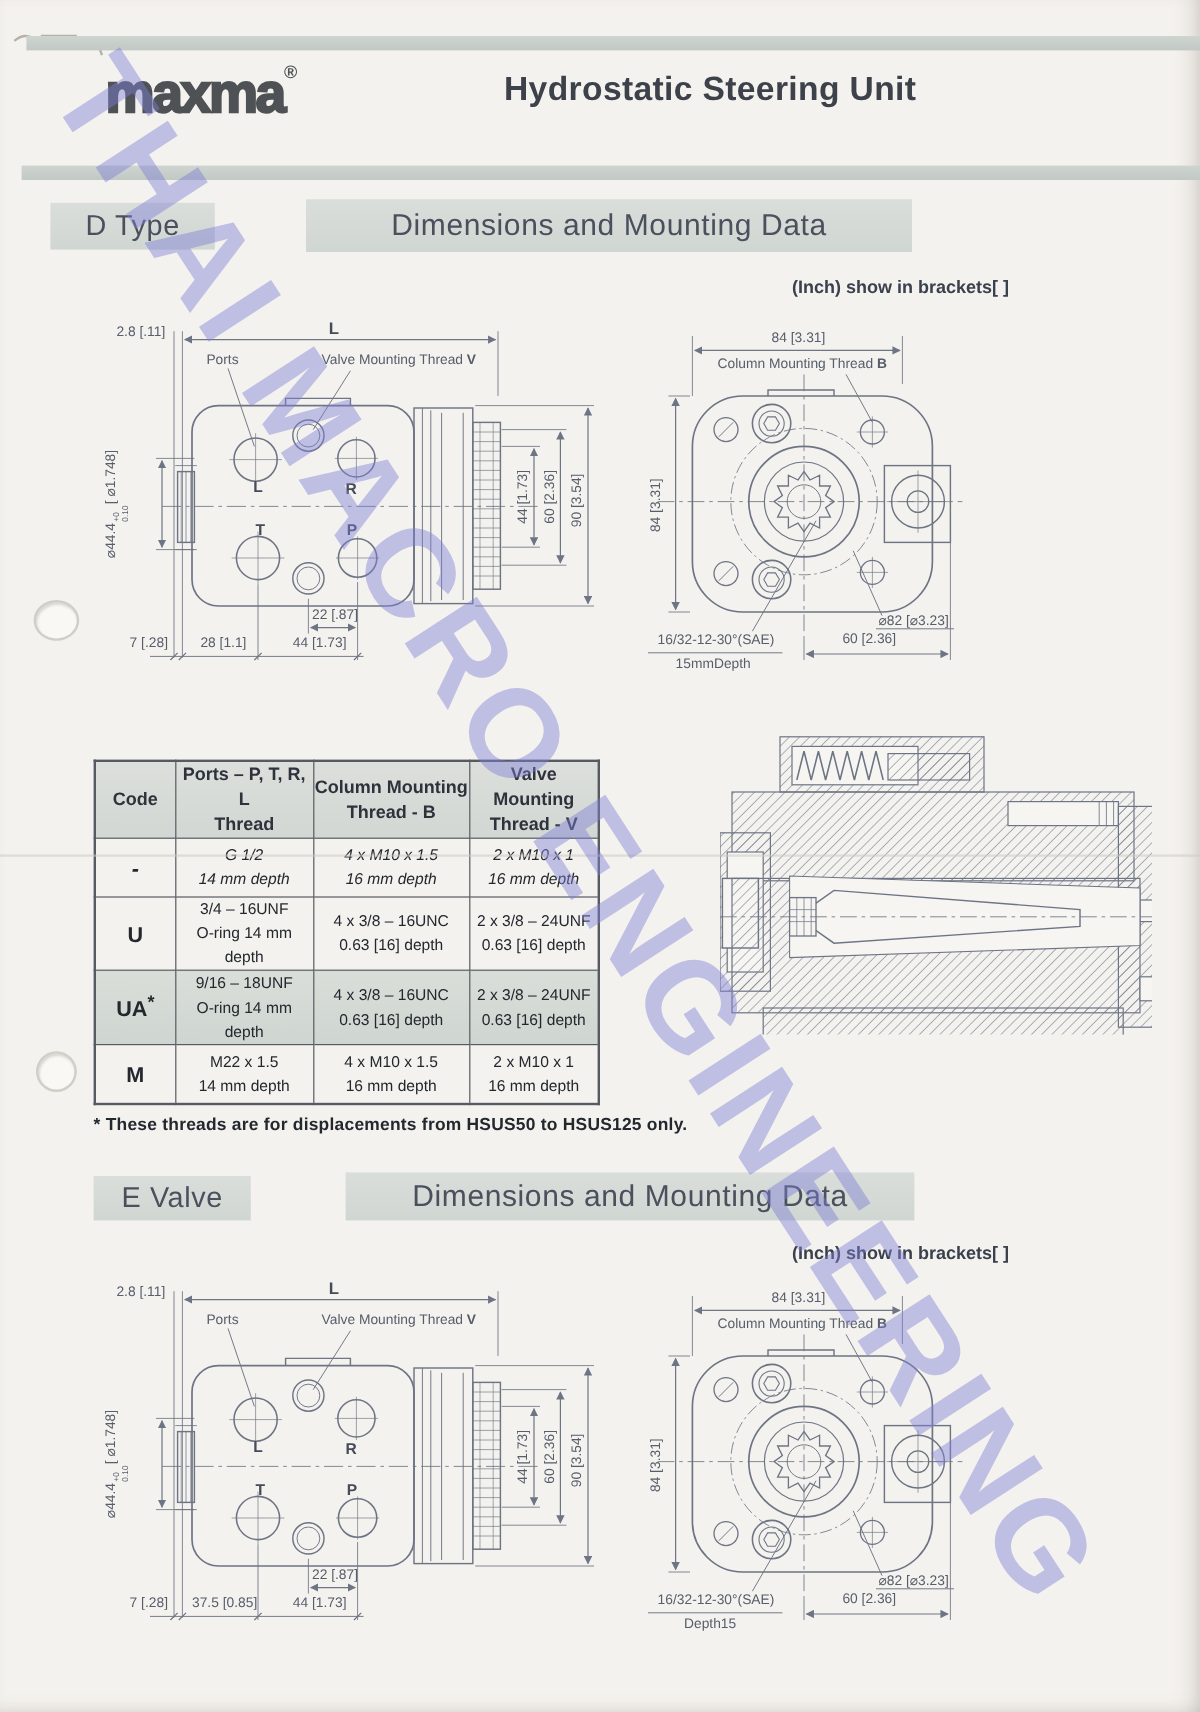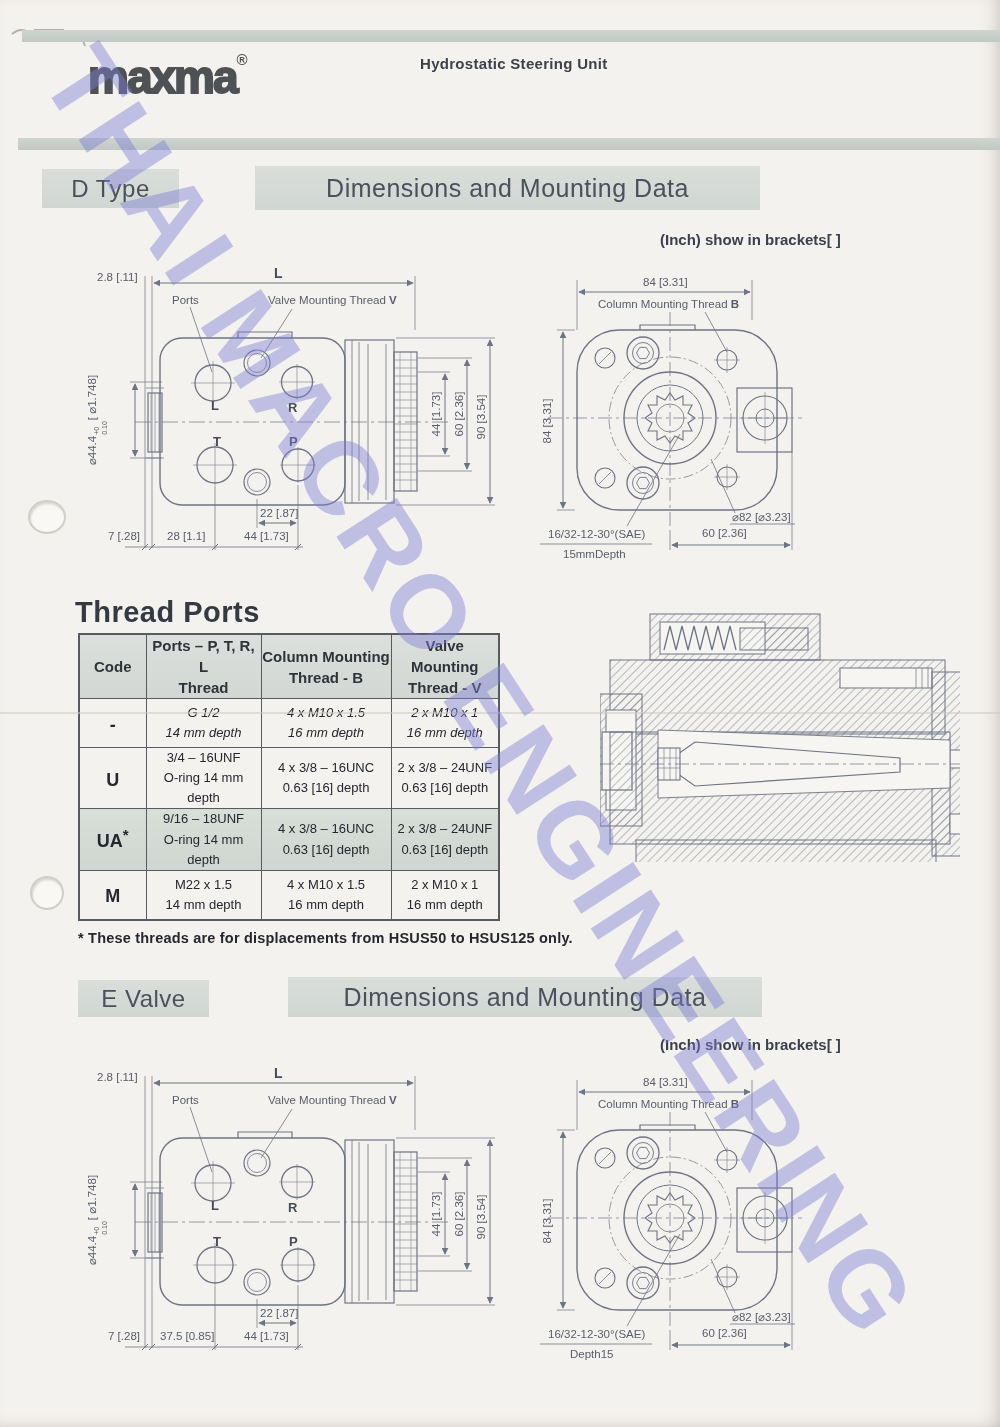--- a/index.html
+++ b/index.html
@@ -7,21 +7,21 @@
     background:#f4f2ee;overflow:hidden;
     font-family:"Liberation Sans",sans-serif;color:#3f444c;
     box-shadow:inset -14px 0 18px -12px rgba(150,140,130,.45), inset 0 -10px 14px -10px rgba(150,140,130,.3);}
   .bar{position:absolute;height:12px;background:linear-gradient(#ced4d0,#c2c9c5);}
   .bar1{left:22px;top:30px;width:978px;}
   .bar2{left:18px;top:138px;width:982px;}
   .crease{position:absolute;left:0;top:712px;width:1000px;height:2px;background:rgba(205,202,195,.55);}
   .logo{position:absolute;left:88px;top:50px;font-size:46px;font-weight:800;
     letter-spacing:-2px;color:#4e5255;-webkit-text-stroke:2px #4e5255;}
   .logo .reg{font-size:15px;-webkit-text-stroke:0;vertical-align:28px;letter-spacing:0;}
-  .doc-title{position:absolute;left:420px;top:53px;font-size:15px;font-weight:bold;
+  .doc-title{position:absolute;left:420px;top:53px;font-size:28px;font-weight:bold;
     color:#3c414a;line-height:1.5;letter-spacing:.3px;}
   .typebox{position:absolute;background:linear-gradient(#dadedb,#d0d6d2);
     display:flex;align-items:center;justify-content:center;
     font-size:24px;color:#4a505c;letter-spacing:.5px;}
   .headbox{position:absolute;background:linear-gradient(#dadedb,#d0d6d2);
     display:flex;align-items:center;justify-content:center;
     font-size:25px;color:#4a505c;letter-spacing:.5px;text-align:right;}
   .inchnote{position:absolute;font-size:15px;font-weight:bold;color:#3a404d;}
   .drawing{position:absolute;}
   .drawing svg{position:absolute;left:0;top:0;}
@@ -206,21 +206,20 @@
     </svg>
     <span class="dim" style="left:113px;top:16px;">84 [3.31]</span>
     <span class="dim" style="left:68px;top:38px;"><span>Column Mounting Thread </span><b>B</b></span>
     <span class="vlab" style="left:17px;top:161px;">84 [3.31]</span>
     <span class="dim" style="left:202px;top:250px;">⌀82 [⌀3.23]</span>
     <span class="dim" style="left:18px;top:268px;">16/32-12-30°(SAE)</span>
     <span class="dim" style="left:33px;top:288px;">15mmDepth</span>
     <span class="dim" style="left:172px;top:267px;">60 [2.36]</span>
   </div>
 
-  <div class="thread-title">Thread Ports</div>
 
   <table class="tports">
     <colgroup>
         <col style="width:67px">
         <col style="width:115px">
         <col style="width:130px">
         <col style="width:108px">
       </colgroup>
     <thead>
       <tr>

